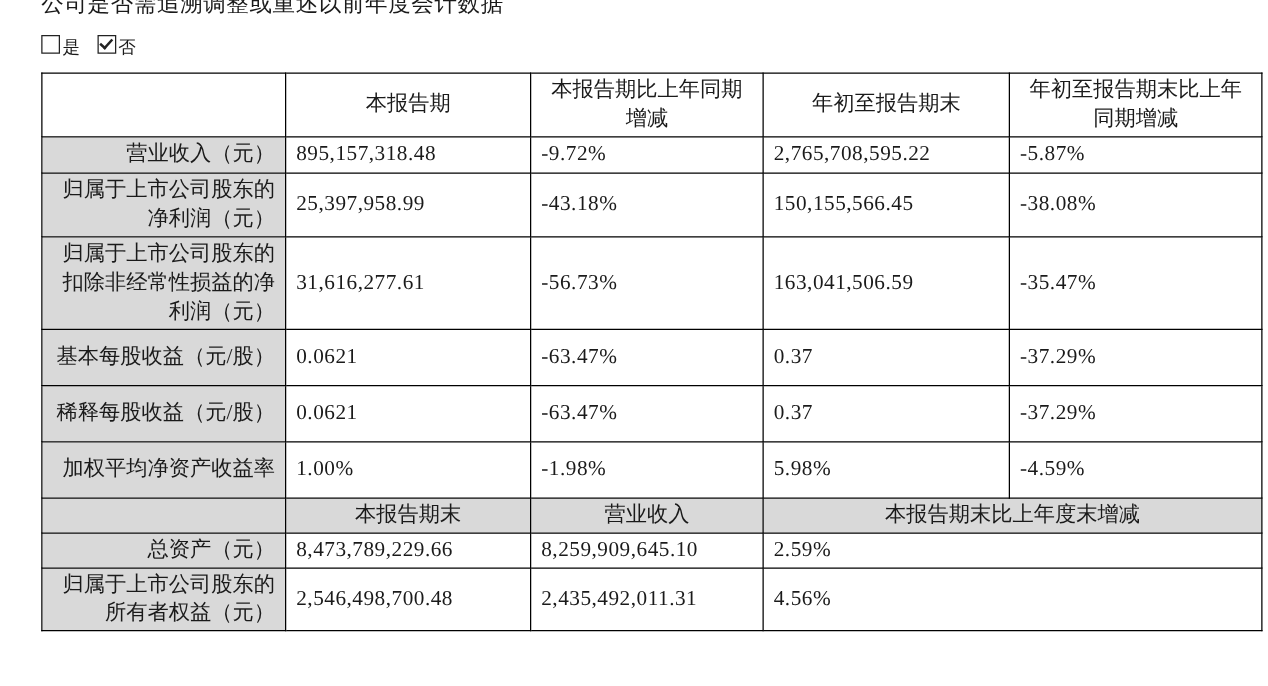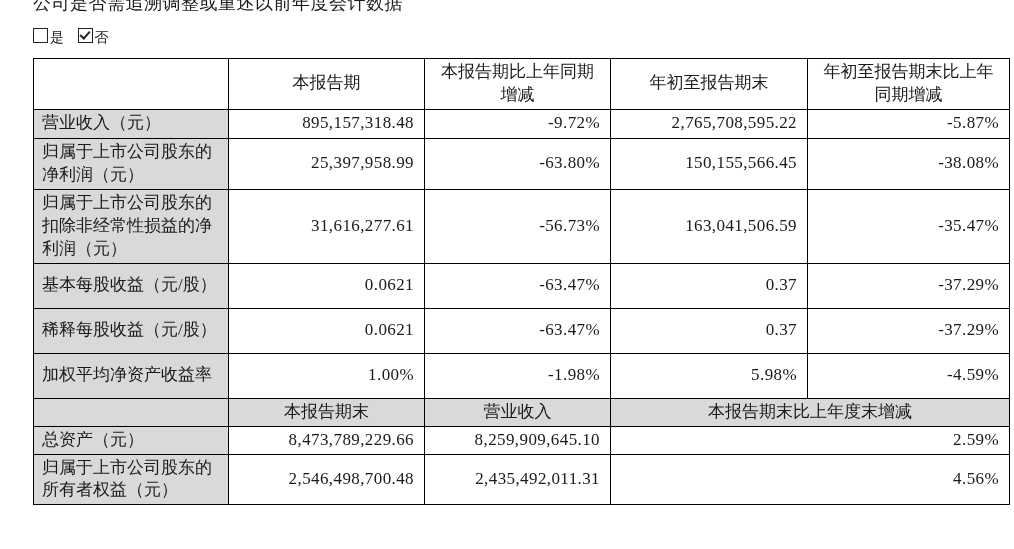--- a/index.html
+++ b/index.html
@@ -51,22 +51,22 @@
   }
   table.fin td {
     border: 1px solid #000;
     padding: 2px 8px;
     line-height: 1.35;
     vertical-align: middle;
     overflow: hidden;
     word-break: break-all;
   }
   .gray { background: #d9d9d9; }
-  .lbl  { text-align: left; }
-  .num  { text-align: right; padding-right: 10px !important; letter-spacing: 0.4px; margin-left: 22px; }
+  .lbl  { text-align: right; }
+  .num  { text-align: left; padding-right: 10px !important; letter-spacing: 0.4px; margin-left: 22px; }
   .ctr  { text-align: center; }
 </style>
 </head>
 <body>
 
 <div class="page">
 
   <p class="q-line">公司是否需追溯调整或重述以前年度会计数据</p>
 
   <div class="chk-line">
@@ -96,21 +96,21 @@
       <td class="lbl gray">营业收入（元）</td>
       <td class="num">895,157,318.48</td>
       <td class="num">-9.72%</td>
       <td class="num">2,765,708,595.22</td>
       <td class="num">-5.87%</td>
     </tr>
 
     <tr style="height:46px">
       <td class="lbl gray">归属于上市公司股东的净利润（元）</td>
       <td class="num">25,397,958.99</td>
-      <td class="num">-63.80%</td>
+      <td class="num">-43.18%</td>
       <td class="num">150,155,566.45</td>
       <td class="num">-38.08%</td>
     </tr>
 
     <tr style="height:64px">
       <td class="lbl gray">归属于上市公司股东的扣除非经常性损益的净利润（元）</td>
       <td class="num">31,616,277.61</td>
       <td class="num">-56.73%</td>
       <td class="num">163,041,506.59</td>
       <td class="num">-35.47%</td>

